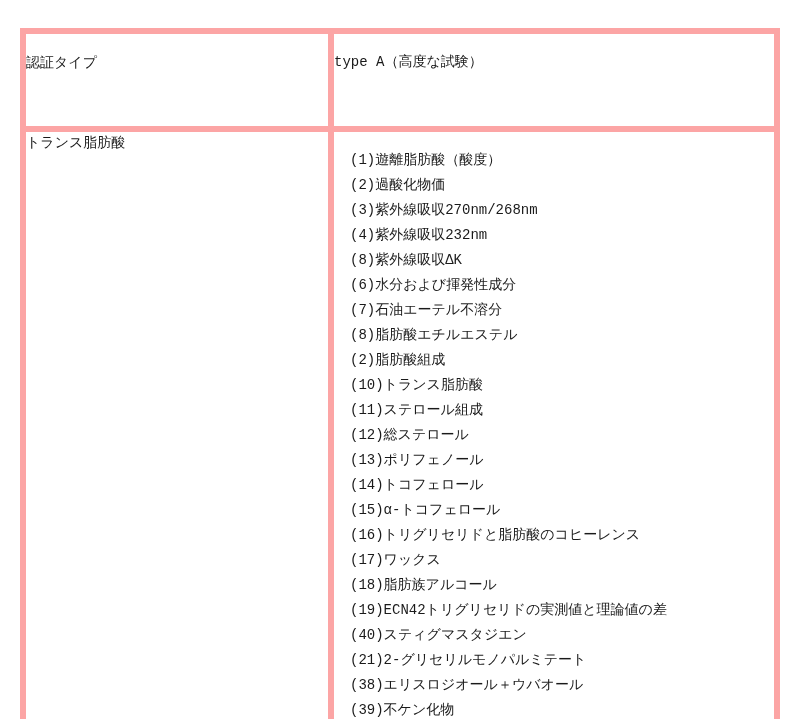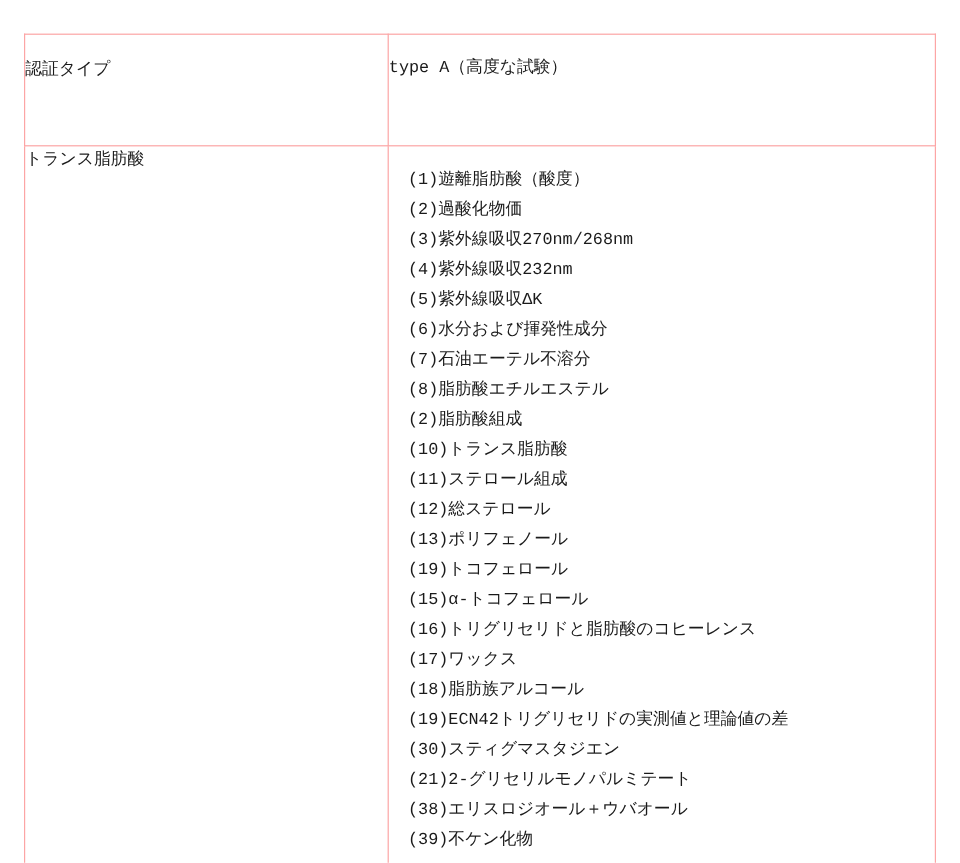--- a/index.html
+++ b/index.html
@@ -22,21 +22,21 @@
   }
   table.spec-table {
     position: absolute;
     left: 20px;
     top: 28px;
     width: 760px;
     border-collapse: collapse;
     table-layout: fixed;
   }
   table.spec-table td {
-    border: 1px solid #fca5a5;
+    border: 6px solid #fca5a5;
     vertical-align: top;
     padding: 0;
   }
   td.label-cell {
     width: 302px;
     padding: 20px 0 20px 18px;
     font-size: 14px;
     line-height: 1.5;
     color: #1a1a1a;
   }
@@ -78,36 +78,36 @@
         <td class="value-cell">type A（高度な試験）</td>
       </tr>
       <tr class="row-items">
         <td class="label-cell">トランス脂肪酸</td>
         <td class="value-cell">
           <ul class="item-list">
             <li>(1)遊離脂肪酸（酸度）</li>
             <li>(2)過酸化物価</li>
             <li>(3)紫外線吸収270nm/268nm</li>
             <li>(4)紫外線吸収232nm</li>
-            <li>(5)紫外線吸収ΔK</li>
+            <li>(8)紫外線吸収ΔK</li>
             <li>(6)水分および揮発性成分</li>
             <li>(7)石油エーテル不溶分</li>
             <li>(8)脂肪酸エチルエステル</li>
             <li>(2)脂肪酸組成</li>
             <li>(10)トランス脂肪酸</li>
             <li>(11)ステロール組成</li>
             <li>(12)総ステロール</li>
             <li>(13)ポリフェノール</li>
-            <li>(19)トコフェロール</li>
+            <li>(14)トコフェロール</li>
             <li>(15)α-トコフェロール</li>
             <li>(16)トリグリセリドと脂肪酸のコヒーレンス</li>
             <li>(17)ワックス</li>
             <li>(18)脂肪族アルコール</li>
             <li>(19)ECN42トリグリセリドの実測値と理論値の差</li>
-            <li>(30)スティグマスタジエン</li>
+            <li>(40)スティグマスタジエン</li>
             <li>(21)2-グリセリルモノパルミテート</li>
             <li>(38)エリスロジオール＋ウバオール</li>
             <li>(39)不ケン化物</li>
           </ul>
         </td>
       </tr>
     </tbody>
   </table>
 </div>
 

